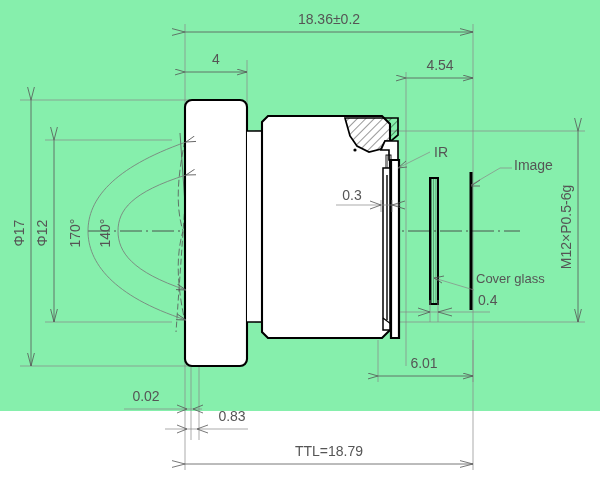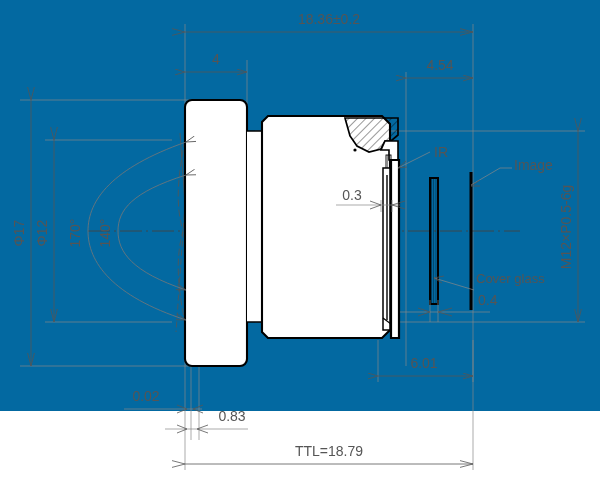--- a/index.html
+++ b/index.html
@@ -1,18 +1,18 @@
 <!DOCTYPE html>
 <html><head>
 <meta charset="utf-8">
 <style>
   html,body{margin:0;padding:0;background:#ffffff;}
   body{width:600px;height:483px;overflow:hidden;
        font-family:"Liberation Sans",sans-serif;}
-  #stage{position:relative;width:600px;height:411px;background:#0369a1;}
+  #stage{position:relative;width:600px;height:411px;background:#86efac;}
   svg{display:block;}
   text{font-family:"Liberation Sans",sans-serif;fill:#555;}
 </style>
 </head>
 <body>
 
 <div id="stage">
 <svg width="600" height="483" viewBox="0 0 600 483">
 
   <defs>

